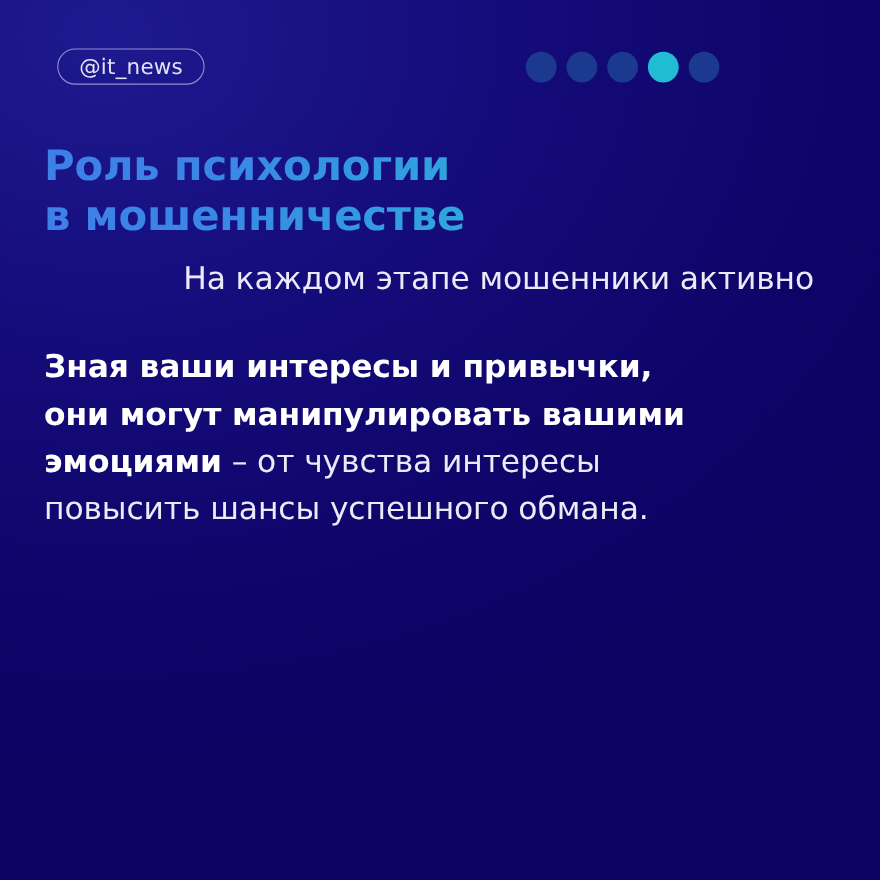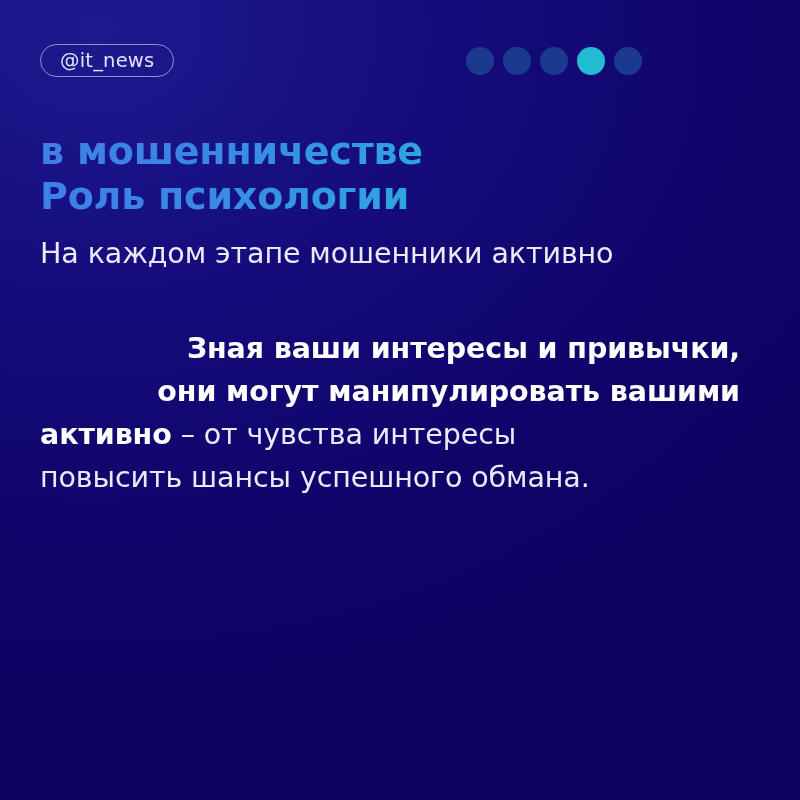--- a/index.html
+++ b/index.html
@@ -22,21 +22,21 @@
     height: 800px;
     box-sizing: border-box;
     background:
       radial-gradient(ellipse 900px 700px at 12% 4%, #1d1a8f 0%, #150c7c 38%, #0e0468 75%, #0c0362 100%);
     overflow: hidden;
   }
 
   
   #top-bar {
     position: absolute;
-    left: 0;
+    left: 12px;
     top: 0;
     width: 684px;
     height: 122px;
   }
 
   #handle-badge {
     position: absolute;
     left: 40px;
     top: 44px;
     height: 33px;
@@ -113,32 +113,32 @@
     line-height: 43px;
     letter-spacing: -0.1px;
     font-weight: 400;
   }
 
   .para {
     margin: 0;
   }
 
   .para-lead {
-    margin-bottom: 52px;
+    margin-bottom: 37px;
+    text-align: right;
   }
 
   .para .ln {
     display: block;
     white-space: nowrap;
   }
 
   .strong {
     font-weight: 700;
     color: #ffffff;
-    text-align: right;
   }
 </style>
 </head>
 <body>
 
 <div id="slide">
 
   <div id="top-bar">
 
     <div id="handle-badge">
@@ -149,32 +149,32 @@
       <span class="dot"></span>
       <span class="dot"></span>
       <span class="dot"></span>
       <span class="dot dot-active"></span>
       <span class="dot"></span>
     </div>
 
   </div>
 
   <h1 id="headline">
+    <span class="hl-line">Роль психологии</span>
     <span class="hl-line">в мошенничестве</span>
-    <span class="hl-line">Роль психологии</span>
   </h1>
 
   <div id="body-copy">
 
     <p class="para para-lead">
       <span class="ln">На каждом этапе мошенники активно</span>
     </p>
 
     <p class="para">
       <span class="ln strong">Зная ваши интересы и привычки,</span>
       <span class="ln strong">они могут манипулировать вашими</span>
-      <span class="ln"><span class="strong">активно</span><span> – от чувства интересы</span></span>
+      <span class="ln"><span class="strong">эмоциями</span><span> – от чувства интересы</span></span>
       <span class="ln">повысить шансы успешного обмана.</span>
     </p>
 
   </div>
 
 </div>
 
 </body></html>

